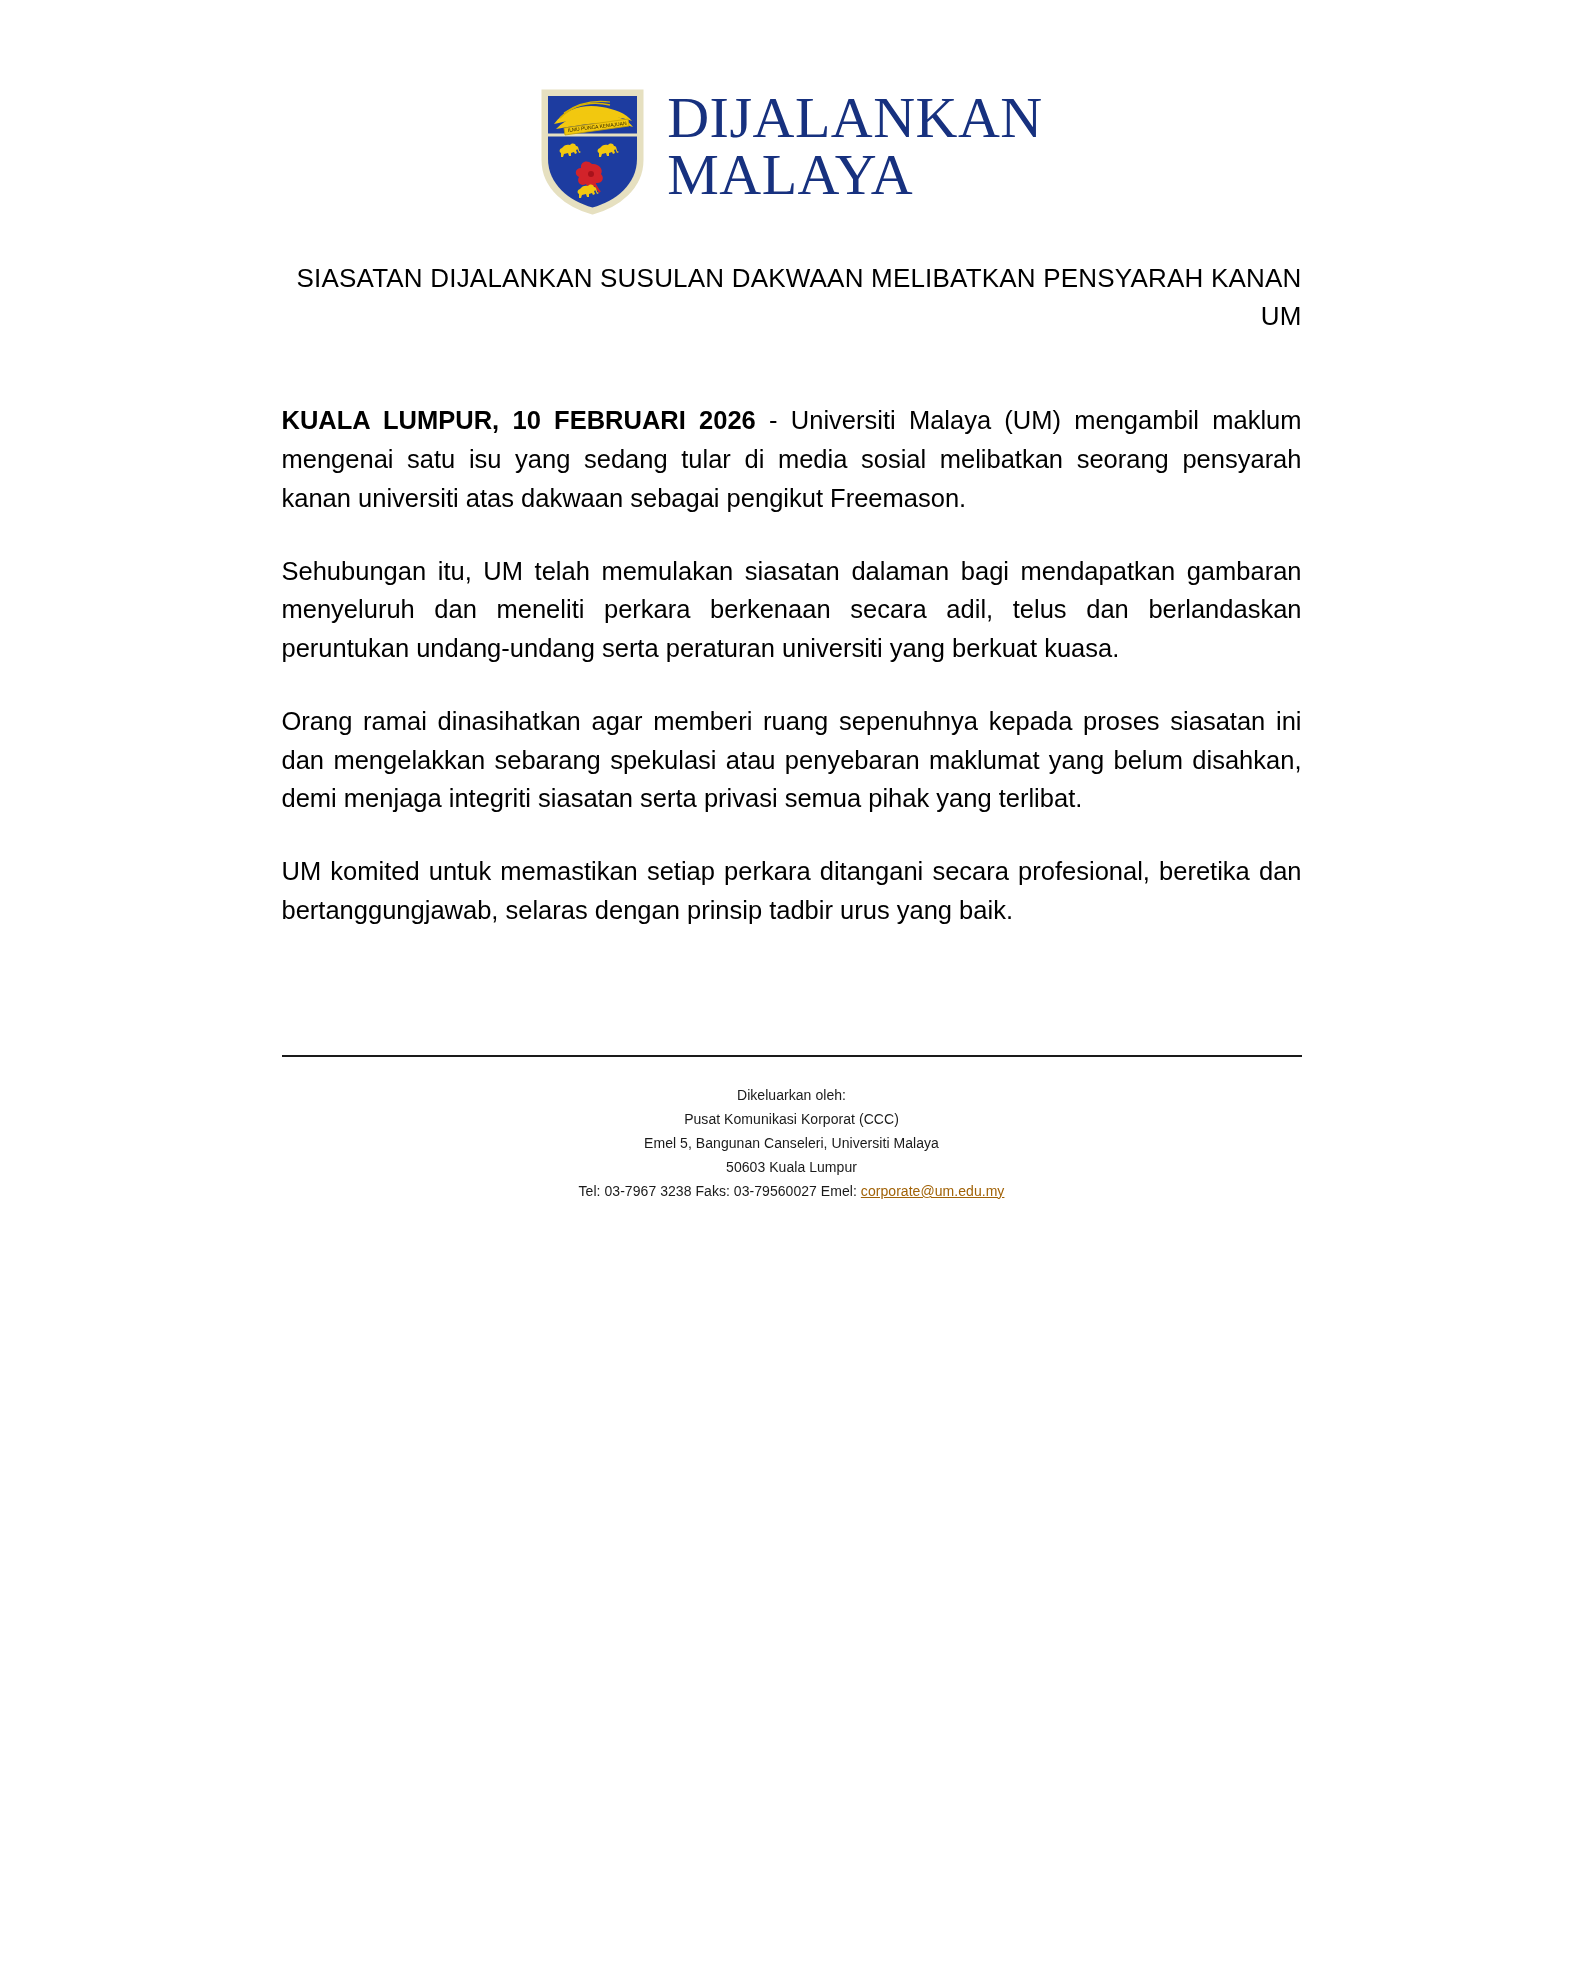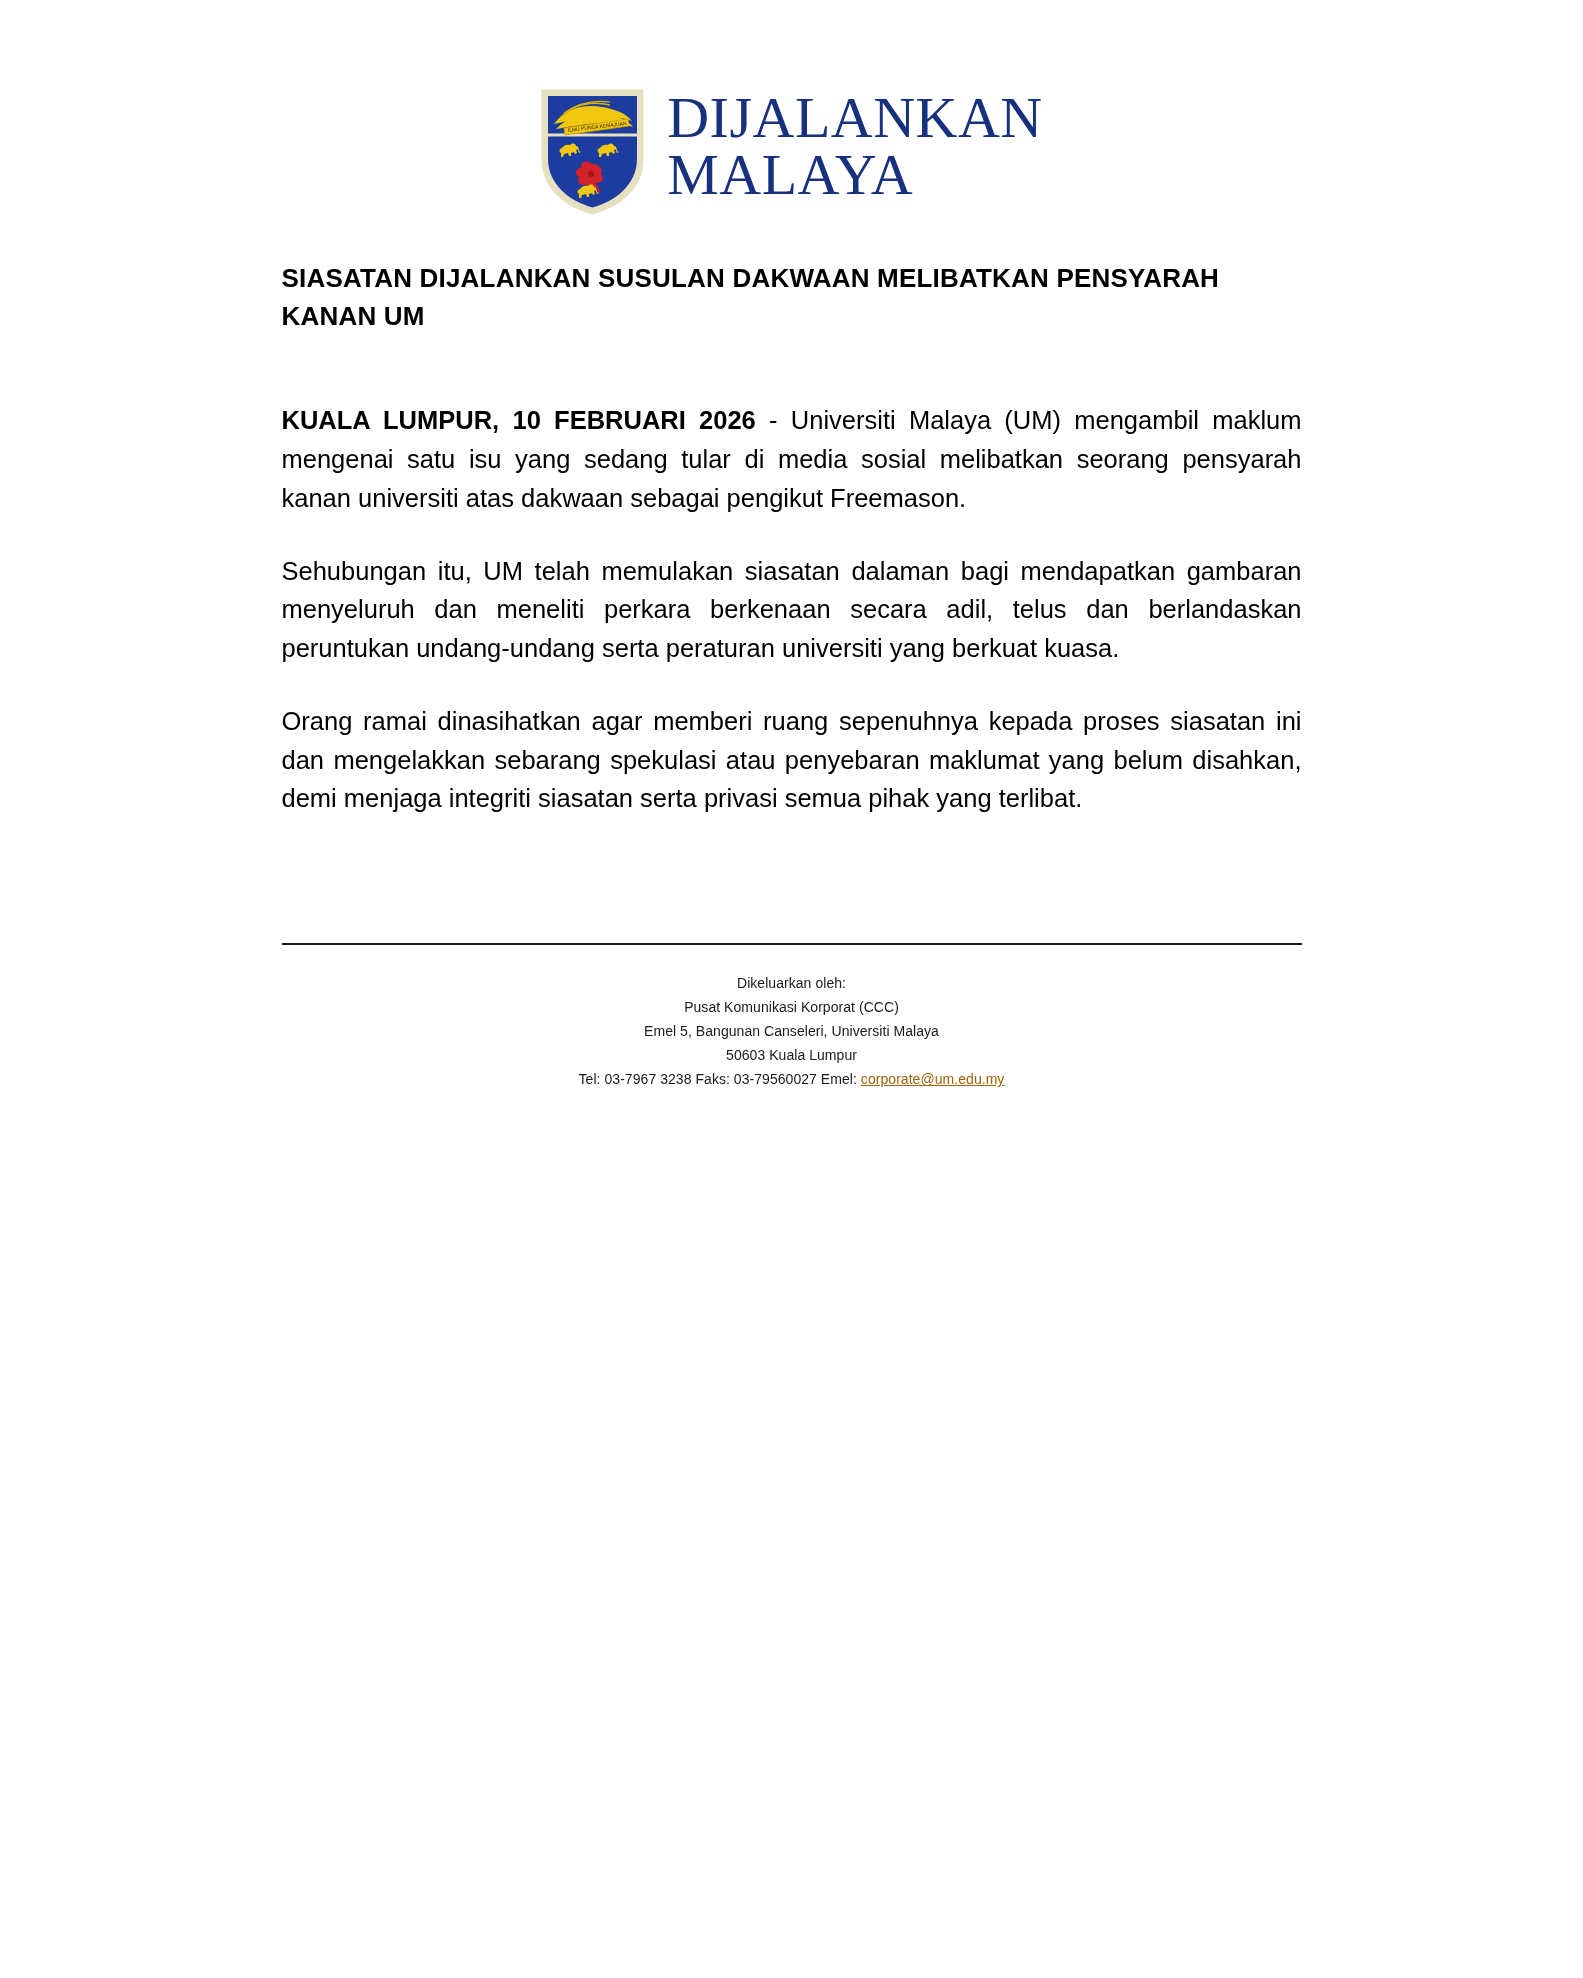--- a/index.html
+++ b/index.html
@@ -74,22 +74,22 @@
 
   .doc-kicker {
     text-align: center;
     font-weight: bold;
     font-size: 26px;
     margin-top: 52px;
     letter-spacing: 0.3px;
   }
 
   .doc-title {
-    text-align: left;
-    font-weight: bold;
+    text-align: right;
+    font-weight: normal;
     font-size: 26px;
     line-height: 1.45;
     margin-top: 44px;
     letter-spacing: 0.2px;
   }
 
   .body-block { margin-top: 66px; }
 
   p.para {
     font-size: 25.5px;
@@ -203,20 +203,23 @@
         </p>
 
         <p class="para">
           <span>Sehubungan itu, UM telah memulakan siasatan dalaman bagi mendapatkan gambaran menyeluruh dan meneliti perkara berkenaan secara adil, telus dan berlandaskan peruntukan undang-undang serta peraturan universiti yang berkuat kuasa.</span>
         </p>
 
         <p class="para">
           <span>Orang ramai dinasihatkan agar memberi ruang sepenuhnya kepada proses siasatan ini dan mengelakkan sebarang spekulasi atau penyebaran maklumat yang belum disahkan, demi menjaga integriti siasatan serta privasi semua pihak yang terlibat.</span>
         </p>
 
+        <p class="para">
+          <span>UM komited untuk memastikan setiap perkara ditangani secara profesional, beretika dan bertanggungjawab, selaras dengan prinsip tadbir urus yang baik.</span>
+        </p>
 
       </div>
     </div>
   </div>
 
   <div class="footer-rule">
     <hr>
   </div>
 
   <div class="footer">

